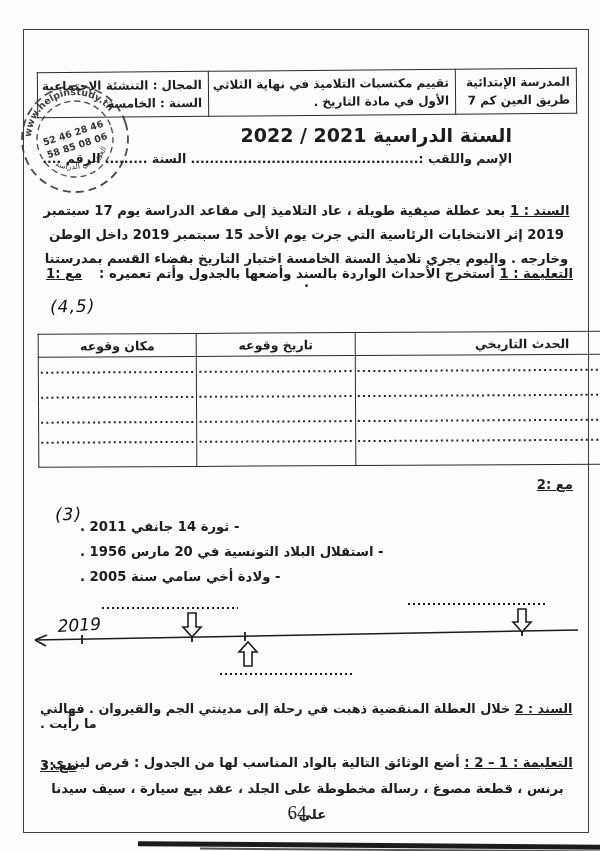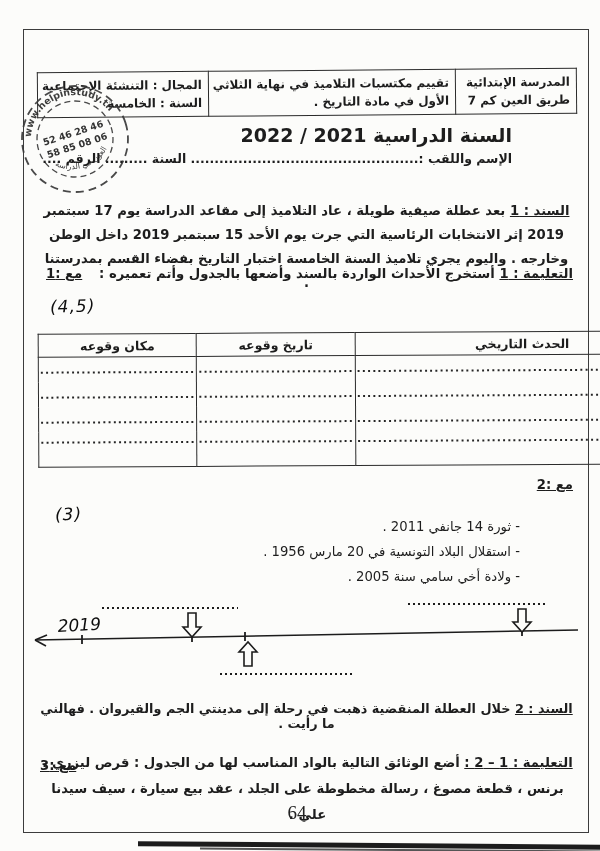--- a/index.html
+++ b/index.html
@@ -75,26 +75,26 @@
     border-left:1.5px solid #2b2b2b; border-right:1.5px solid #2b2b2b;
     border-top:none; border-bottom:none;
     text-align:center; font-size:11px; letter-spacing:1px; color:#242424;
     height:23px; overflow:hidden; white-space:nowrap;
   }
   .events tr.last td{ border-bottom:1.5px solid #2b2b2b; height:32px; vertical-align:top; }
   .col-event{width:263px;} .col-date{width:129px;margin-top:36px;} .col-place{width:138px;}
 
   .bullets{
     position:absolute; left:80px; top:514px; width:440px;
-    text-align:right; font-weight:400; font-size:13.2px; line-height:25px;
+    text-align:left; font-weight:700; font-size:13.2px; line-height:25px;
   }
 
   .timeline{ position:absolute; left:30px; top:594px; }
 
-  .text2{ left:40px; top:688px; width:533px; text-align:center; font-size:12.8px; }
+  .text2{ left:40px; top:688px; width:533px; text-align:left; font-size:12.8px; }
   .inst3{ left:42px; top:722px; width:531px; line-height:26px; text-align:center;margin-top:28px; }
   .crit3{ position:absolute; left:40px; top:758px; font-weight:700; font-size:13.2px; }
 
   .page-num{
     position:absolute; left:0; top:802px; width:594px; text-align:center;
     font-family:"Liberation Serif","DejaVu Serif",serif; font-size:19px; color:#222;
   }
   .book-edge{
     position:absolute; left:138px; top:843px; width:470px; height:5px;
     background:#1c1c1c; transform:rotate(0.45deg);

